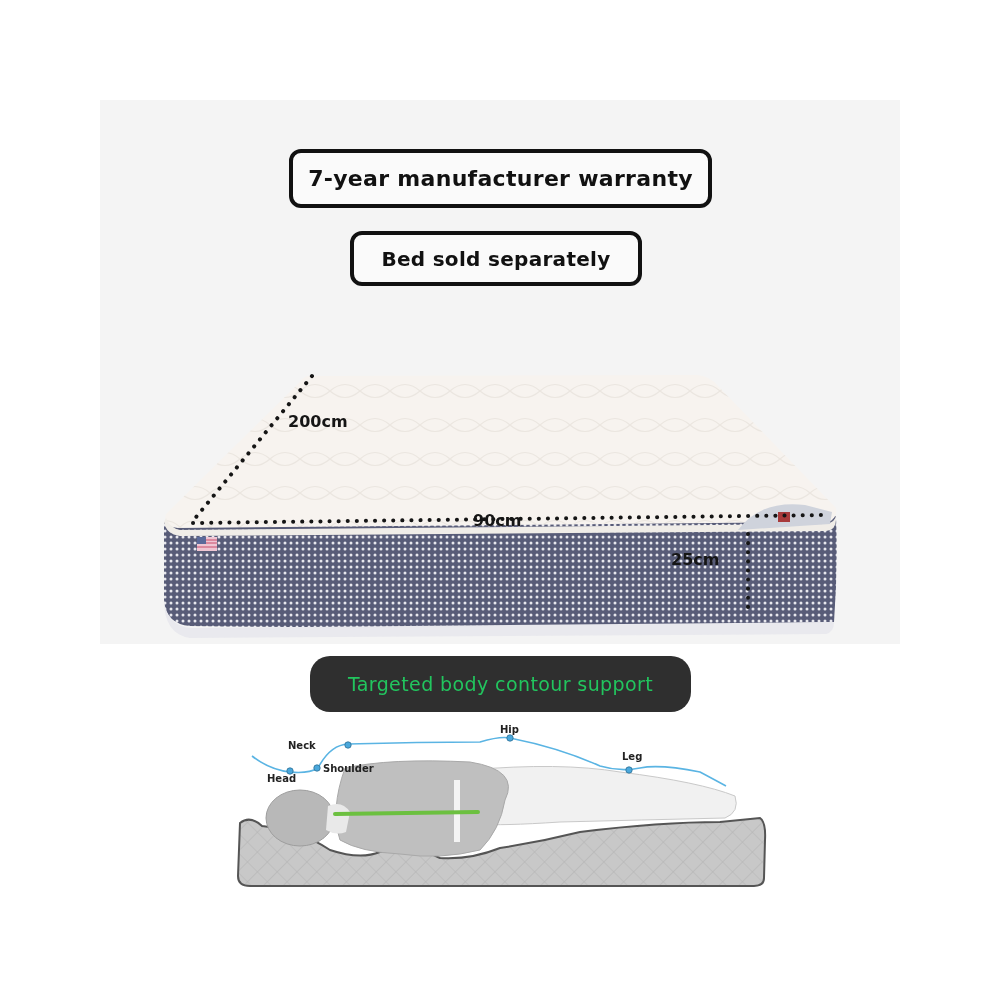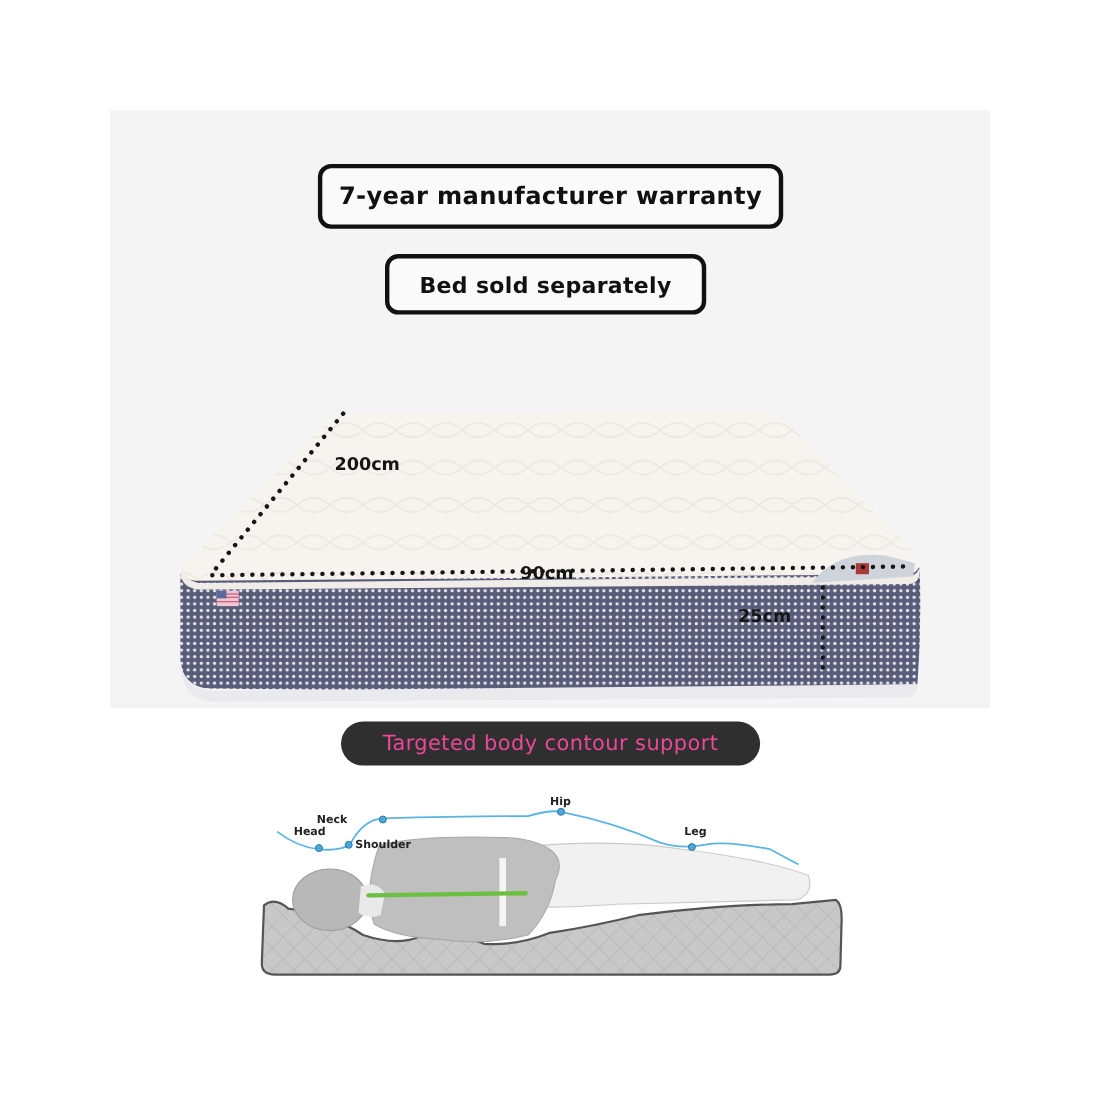--- a/index.html
+++ b/index.html
@@ -6,25 +6,25 @@
     body { width: 1000px; height: 1000px; position: relative; overflow: hidden;
            font-family: "DejaVu Sans", sans-serif; }
     .panel { position: absolute; left: 100px; top: 100px; width: 800px; height: 544px; background: #f4f4f4; }
     .badge { position: absolute; box-sizing: border-box; border: 4px solid #111; border-radius: 12px;
              background: #fafafa; color: #111; font-weight: bold; display: flex; align-items: center;
              justify-content: center; white-space: nowrap; letter-spacing: 0.3px; }
     .badge-warranty { left: 289px; top: 149px; width: 423px; height: 59px; font-size: 22px; }
     .badge-bed { left: 350px; top: 231px; width: 292px; height: 55px; font-size: 20px; }
     .mattress-svg { position: absolute; left: 0; top: 0; }
     .dim { position: absolute; font-weight: bold; color: #151515; font-size: 16px; }
-    .dim-length { left: 304px; top: 412px; }
+    .dim-length { left: 288px; top: 412px; }
     .dim-width { left: 473px; top: 487px; margin-top: 24px; }
     .dim-height { left: 671px; top: 550px; }
-    .pill { position: absolute; left: 310px; top: 656px; width: 381px; height: 40px; border-radius: 20px;
-            background: #2f2f2f; color: #ec4899; font-size: 19px; display: flex; align-items: center;
+    .pill { position: absolute; left: 310px; top: 656px; width: 381px; height: 56px; border-radius: 20px;
+            background: #2f2f2f; color: #22c55e; font-size: 19px; display: flex; align-items: center;
             justify-content: center; letter-spacing: 0.4px; white-space: nowrap; }
     .contour-label { position: absolute; font-size: 10px; font-weight: bold; color: #222; }
   </style>
 </head>
 <body>
 
 <div class="panel"></div>
 
 <div class="badge badge-warranty">7-year manufacturer warranty</div>
 <div class="badge badge-bed">Bed sold separately</div>
@@ -97,17 +97,17 @@
   <path d="M252 756 Q270 770 290 772 Q308 774 318 768 Q330 745 348 744 Q420 742 480 742 Q500 736 510 738 Q560 748 600 766 Q620 772 640 768 Q660 764 700 772 Q715 780 726 786" stroke="#5ab4e3" stroke-width="1.6" fill="none"></path>
   <g fill="#4aa8dc" stroke="#2c6f94" stroke-width="0.8">
     <circle cx="290" cy="771" r="3.2"></circle>
     <circle cx="317" cy="768" r="3.2"></circle>
     <circle cx="348" cy="745" r="3.2"></circle>
     <circle cx="510" cy="738" r="3.2"></circle>
     <circle cx="629" cy="770" r="3.2"></circle>
   </g>
 </svg>
 
-<div class="contour-label" style="left:267px;top:751px;">Head</div>
+<div class="contour-label" style="left:267px;top:773px;">Head</div>
 <div class="contour-label" style="left:288px;top:740px;">Neck</div>
 <div class="contour-label" style="left:323px;top:728px;margin-top:35px;">Shoulder</div>
 <div class="contour-label" style="left:500px;top:724px;">Hip</div>
 <div class="contour-label" style="left:622px;top:751px;">Leg</div>
 
 </body></html>

